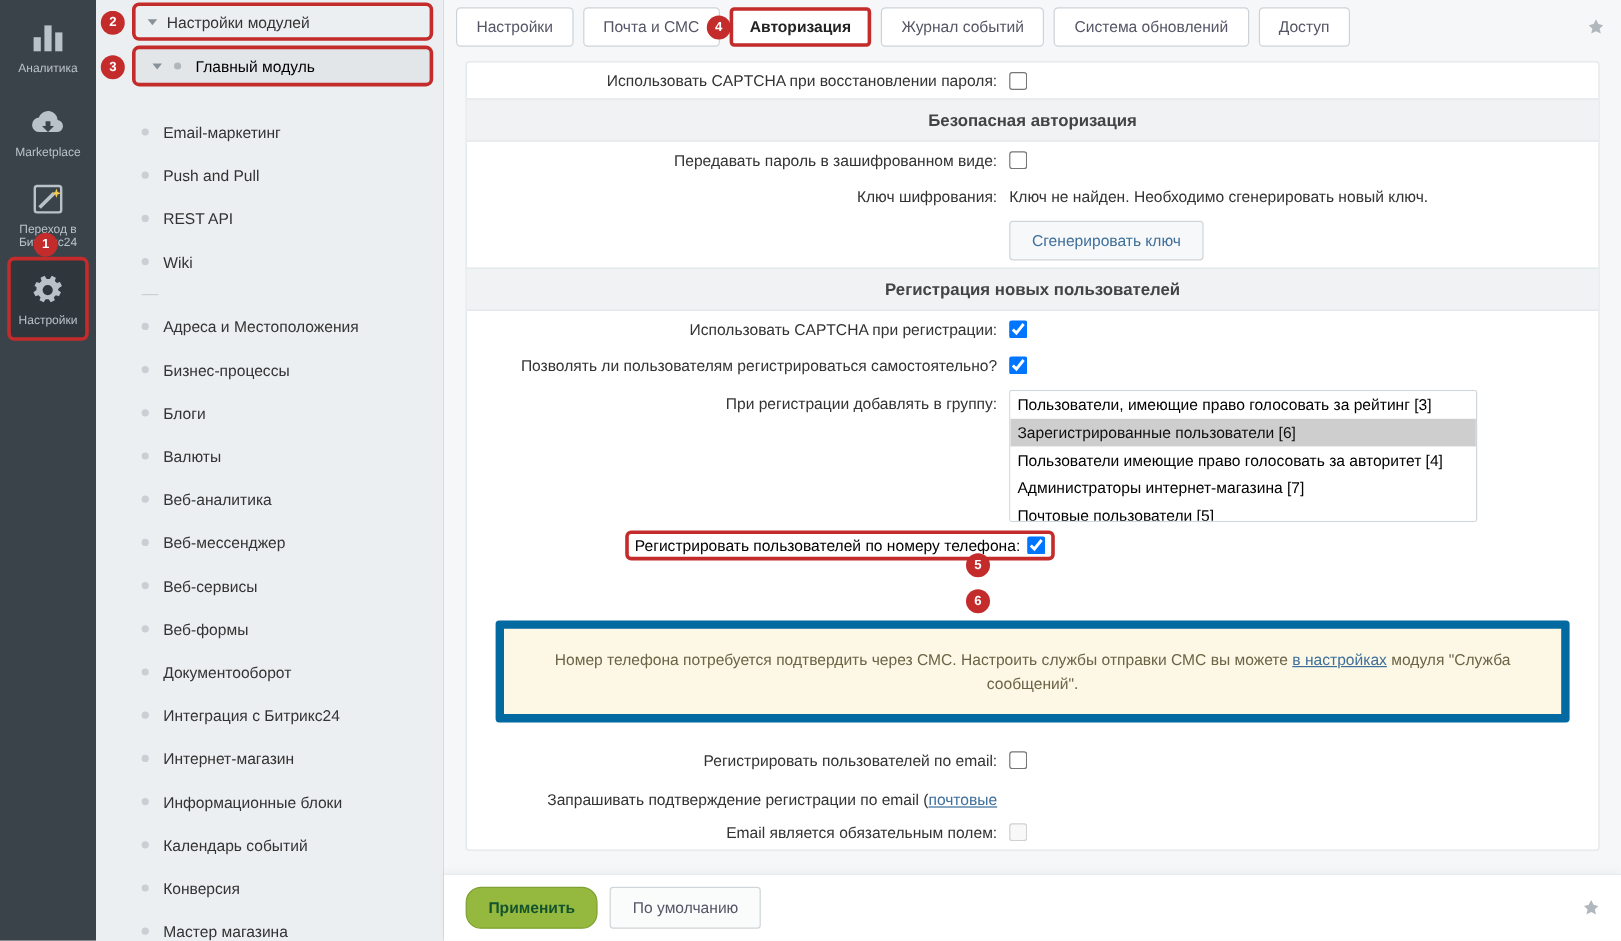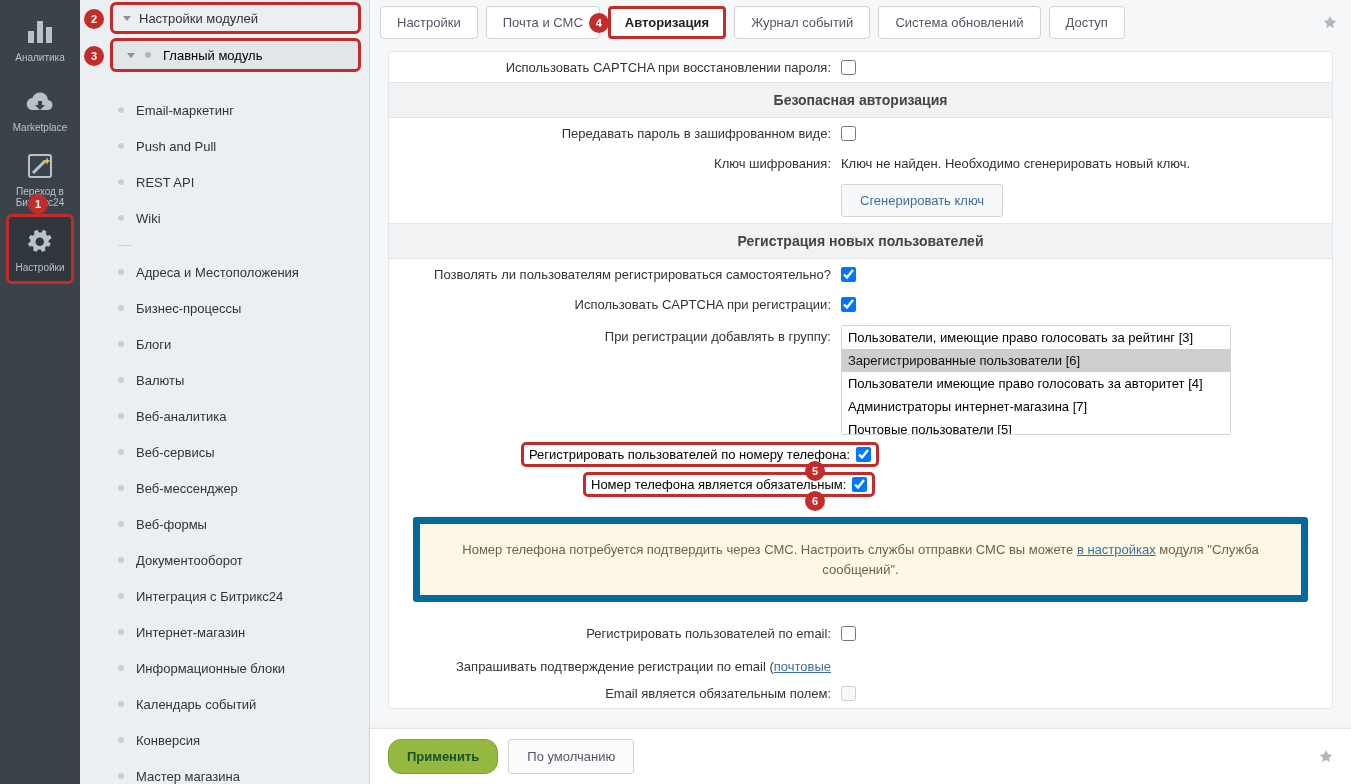--- a/index.html
+++ b/index.html
@@ -149,24 +149,24 @@
       <li>
           <span>Блоги</span>
         </li>
       <li>
           <span>Валюты</span>
         </li>
       <li>
           <span>Веб-аналитика</span>
         </li>
       <li>
+          <span>Веб-мессенджер</span>
+        </li>
+      <li>
           <span>Веб-сервисы</span>
-        </li>
-      <li>
-          <span>Веб-мессенджер</span>
         </li>
       <li>
           <span>Веб-формы</span>
         </li>
       <li>
           <span>Документооборот</span>
         </li>
       <li>
           <span>Интеграция с Битрикс24</span>
         </li>
@@ -233,27 +233,27 @@
         <div class="form-row">
           <div class="lbl"></div>
           <div class="ctrl">
               <button class="btn-grey">Сгенерировать ключ</button>
             </div>
         </div>
 
         <div class="section-title">Регистрация новых пользователей</div>
 
         <div class="form-row">
+          <div class="lbl">Использовать CAPTCHA при регистрации:</div>
+          <div class="ctrl">
+              <input type="checkbox" checked="" style="">
+            </div>
+        </div>
+        <div class="form-row">
           <div class="lbl">Позволять ли пользователям регистрироваться самостоятельно?</div>
-          <div class="ctrl">
-              <input type="checkbox" checked="" style="">
-            </div>
-        </div>
-        <div class="form-row">
-          <div class="lbl">Использовать CAPTCHA при регистрации:</div>
           <div class="ctrl">
               <input type="checkbox" checked="" style="">
             </div>
         </div>
         <div class="form-row" style="align-items:flex-start;">
           <div class="lbl" style="padding-top:4px;">При регистрации добавлять в группу:</div>
           <div class="ctrl">
             <select multiple="">
               <option>Пользователи, имеющие право голосовать за рейтинг [3]</option>
               <option selected="">Зарегистрированные пользователи [6]</option>
@@ -277,26 +277,20 @@
             </span>
           </div>
         </div>
 
         <div class="form-row" style="position:relative;">
           <div class="lbl" style="text-align:right; width:450px;">
             <span style="position:relative; display:inline-block;">
               <span class="anno-circ" style="left:-26px; top:0;">6</span>
             </span>
           </div>
-          <div style="position:absolute; left:198px; top:4px; display:flex; align-items:center;">
-            <span class="row-hl-wrap">
-              <span style="padding-right:6px;">Номер телефона является обязательным:</span>
-              <input type="checkbox" checked="" style="">
-            </span>
-          </div>
         </div>
 
         <div class="info-box">
           <span>Номер телефона потребуется подтвердить через СМС. Настроить службы отправки СМС вы можете </span><a href="#" class="inline-link">в настройках</a><span> модуля "Служба сообщений".</span>
         </div>
 
         <div class="form-row">
           <div class="lbl">Регистрировать пользователей по email:</div>
           <div class="ctrl">
               <input type="checkbox" style="">

